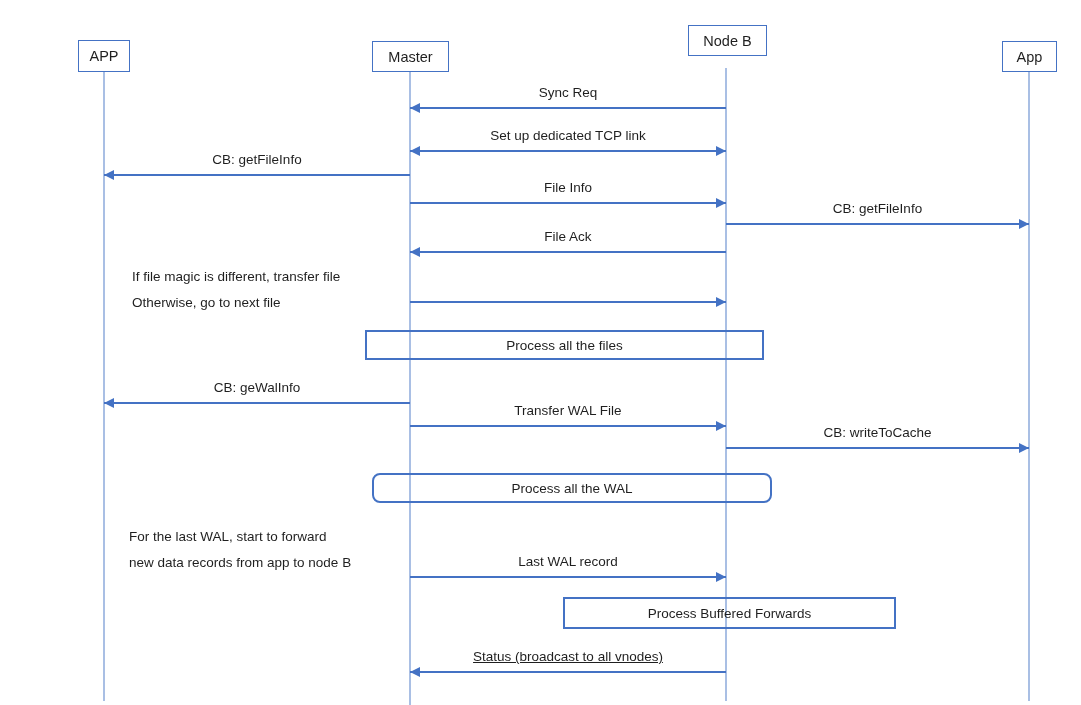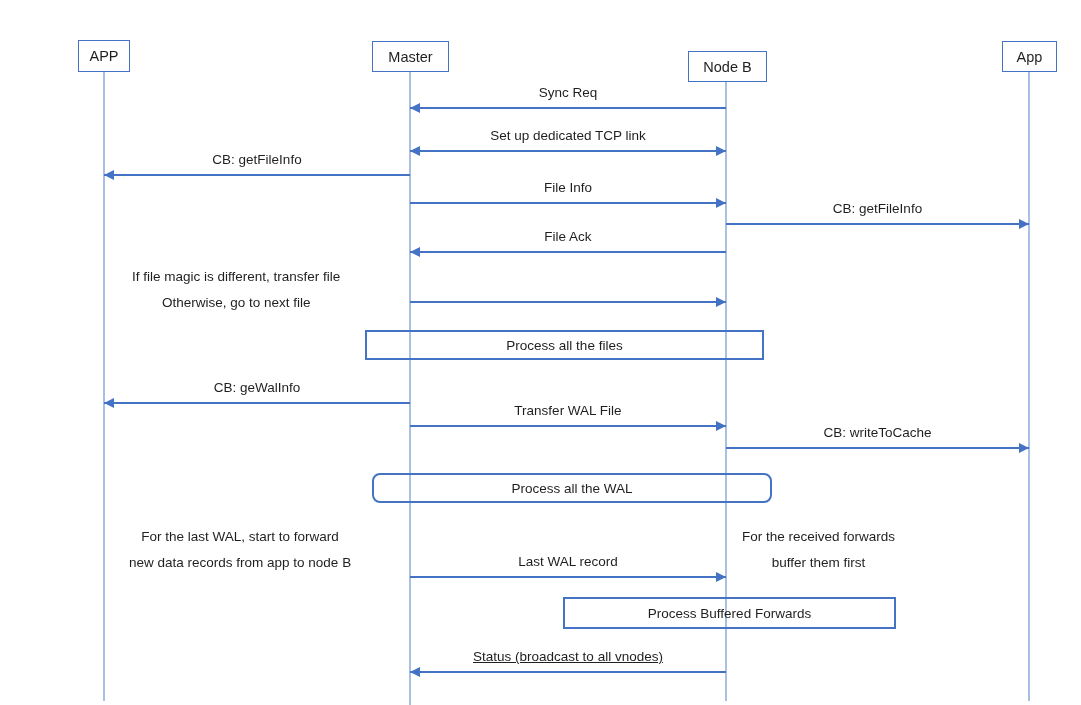--- a/index.html
+++ b/index.html
@@ -67,34 +67,33 @@
     font-size: 13.5px;
     color: var(--text);
     white-space: nowrap;
   }
   .note {
     position: absolute;
     font-size: 13.5px;
     line-height: 20.5px;
     color: var(--text);
     white-space: nowrap;
-    text-align: center;
   }
 </style>
 </head>
 <body>
 
 <div id="stage">
     <div class="lifeline" style="left: 83px; top: 52px; height: 629px;"></div>
     <div class="lifeline" style="left: 389px; top: 52px; height: 641px;"></div>
     <div class="lifeline" style="left: 705px; top: 48px; height: 633px;"></div>
     <div class="lifeline" style="left: 1008px; top: 52px; height: 629px;"></div>
     <div class="actor-box" style="left: 58px; top: 20px; width: 52px; height: 32px;">APP</div>
     <div class="actor-box" style="left: 352px; top: 21px; width: 77px; height: 31px;">Master</div>
-    <div class="actor-box" style="left: 668px; top: 31px; width: 79px; height: 31px;">Node B</div>
+    <div class="actor-box" style="left: 668px; top: 5px; width: 79px; height: 31px;">Node B</div>
     <div class="actor-box" style="left: 982px; top: 21px; width: 55px; height: 31px;">App</div>
     <div class="msg-line" style="left: 390px; top: 87px; width: 316px;"></div>
     <div class="arrowhead left" style="left: 390px; top: 83px;"></div>
     <div class="msg-label" style="left: 390px; width: 316px; top: 64px;">Sync Req</div>
     <div class="msg-line" style="left: 390px; top: 130px; width: 316px;"></div>
     <div class="arrowhead right" style="left: 696px; top: 126px;"></div>
     <div class="arrowhead left" style="left: 390px; top: 126px;"></div>
     <div class="msg-label" style="left: 390px; width: 316px; top: 107px;">Set up dedicated TCP link</div>
     <div class="msg-line" style="left: 84px; top: 154px; width: 306px;"></div>
     <div class="arrowhead left" style="left: 84px; top: 150px;"></div>
@@ -129,17 +128,13 @@
     <div class="process-box" style="left: 352px; top: 453px; width: 400px; height: 30px; border-radius: 8px;">Process all the WAL</div>
     <div class="process-box" style="left: 543px; top: 577px; width: 333px; height: 32px; text-align: right;">Process Buffered Forwards</div>
     <div class="note" style="left: 107px; top: 242px;">
       <div>If file magic is different, transfer file</div>
       <div>Otherwise, go to next file</div>
     </div>
     <div class="note" style="left: 104px; top: 502px;">
       <div>For the last WAL, start to forward</div>
       <div>new data records from app to node B</div>
     </div>
-    <div class="note" style="left: 717px; top: 502px;">
-      <div>For the received forwards</div>
-      <div>buffer them first</div>
-    </div>
   </div>
 
 </body></html>

